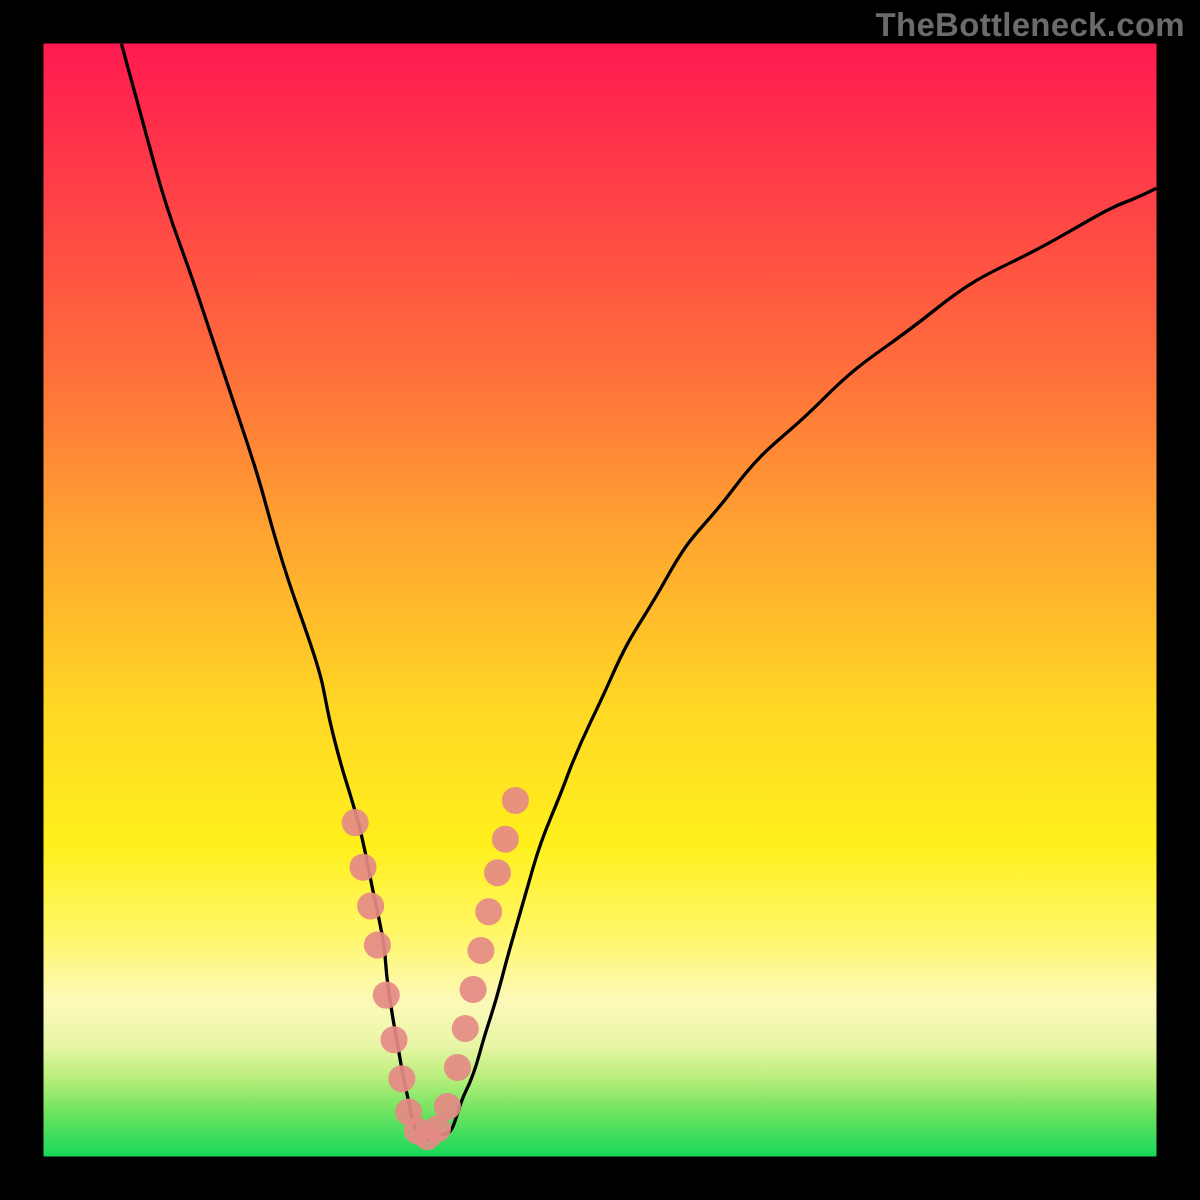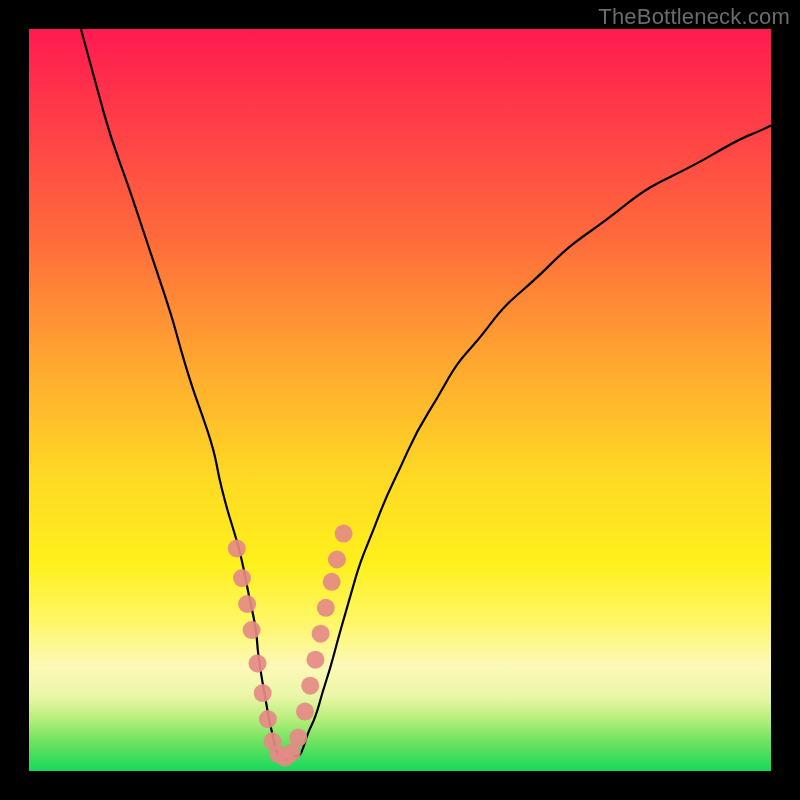--- a/index.html
+++ b/index.html
@@ -42,21 +42,21 @@
       #17d85b 100%
     );
   }
   .watermark {
     position: absolute;
     top: 4px;
     right: 10px;
     color: #6b6b6b;
     font-size: 22px;
     letter-spacing: 0.2px;
-    font-weight: 400;
+    font-weight: 700;
     user-select: none;
   }
   svg.curve {
     position: absolute;
     left: 0;
     top: 0;
     width: 742px;
     height: 742px;
     overflow: visible;
   }

